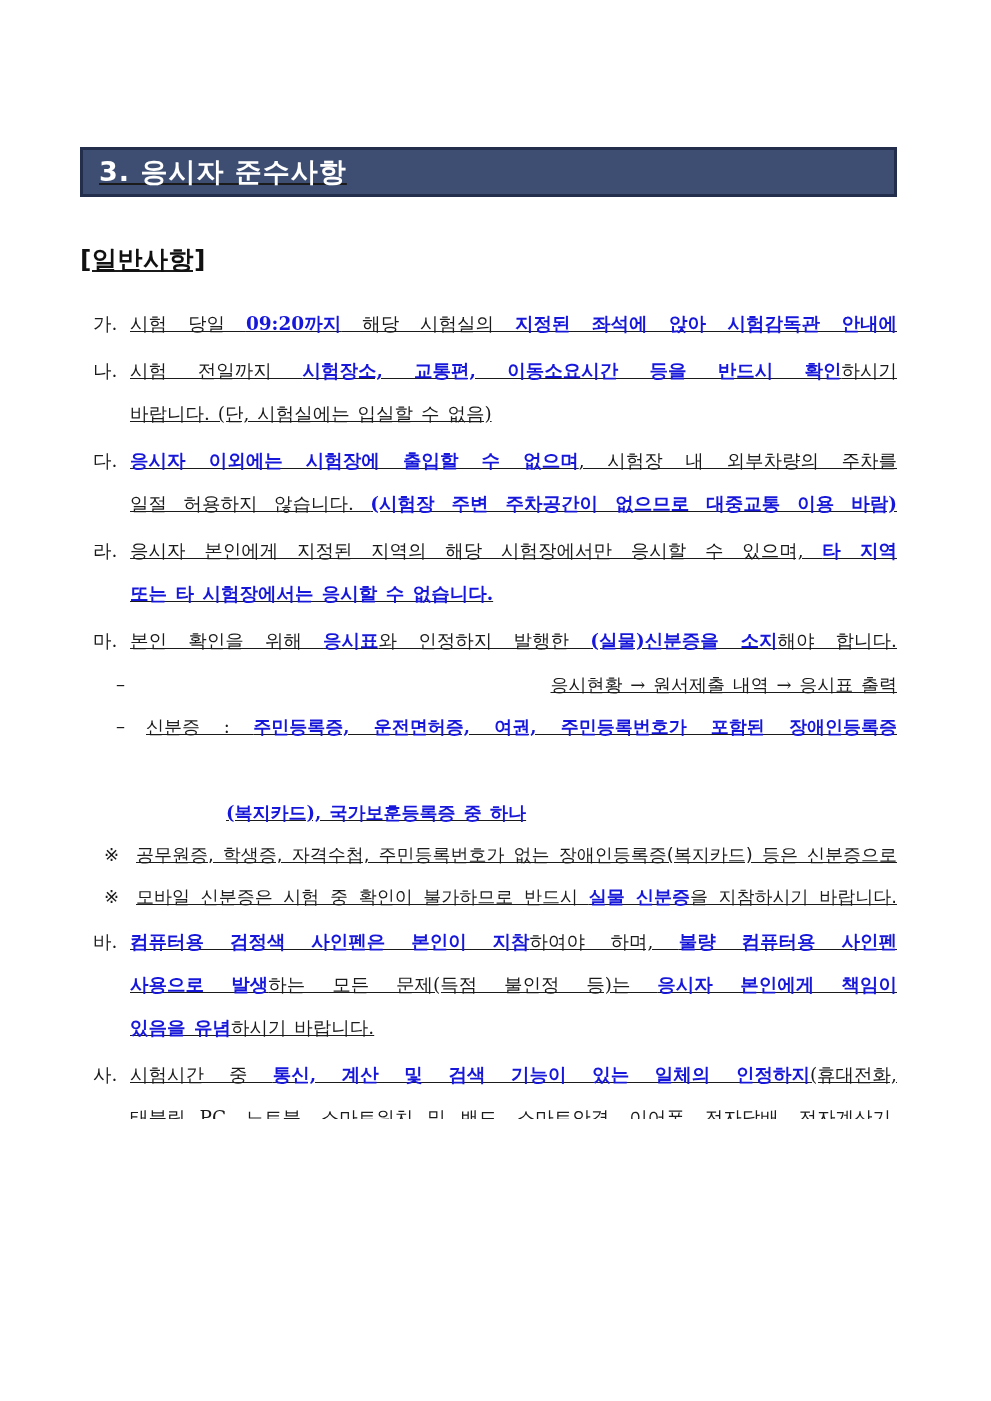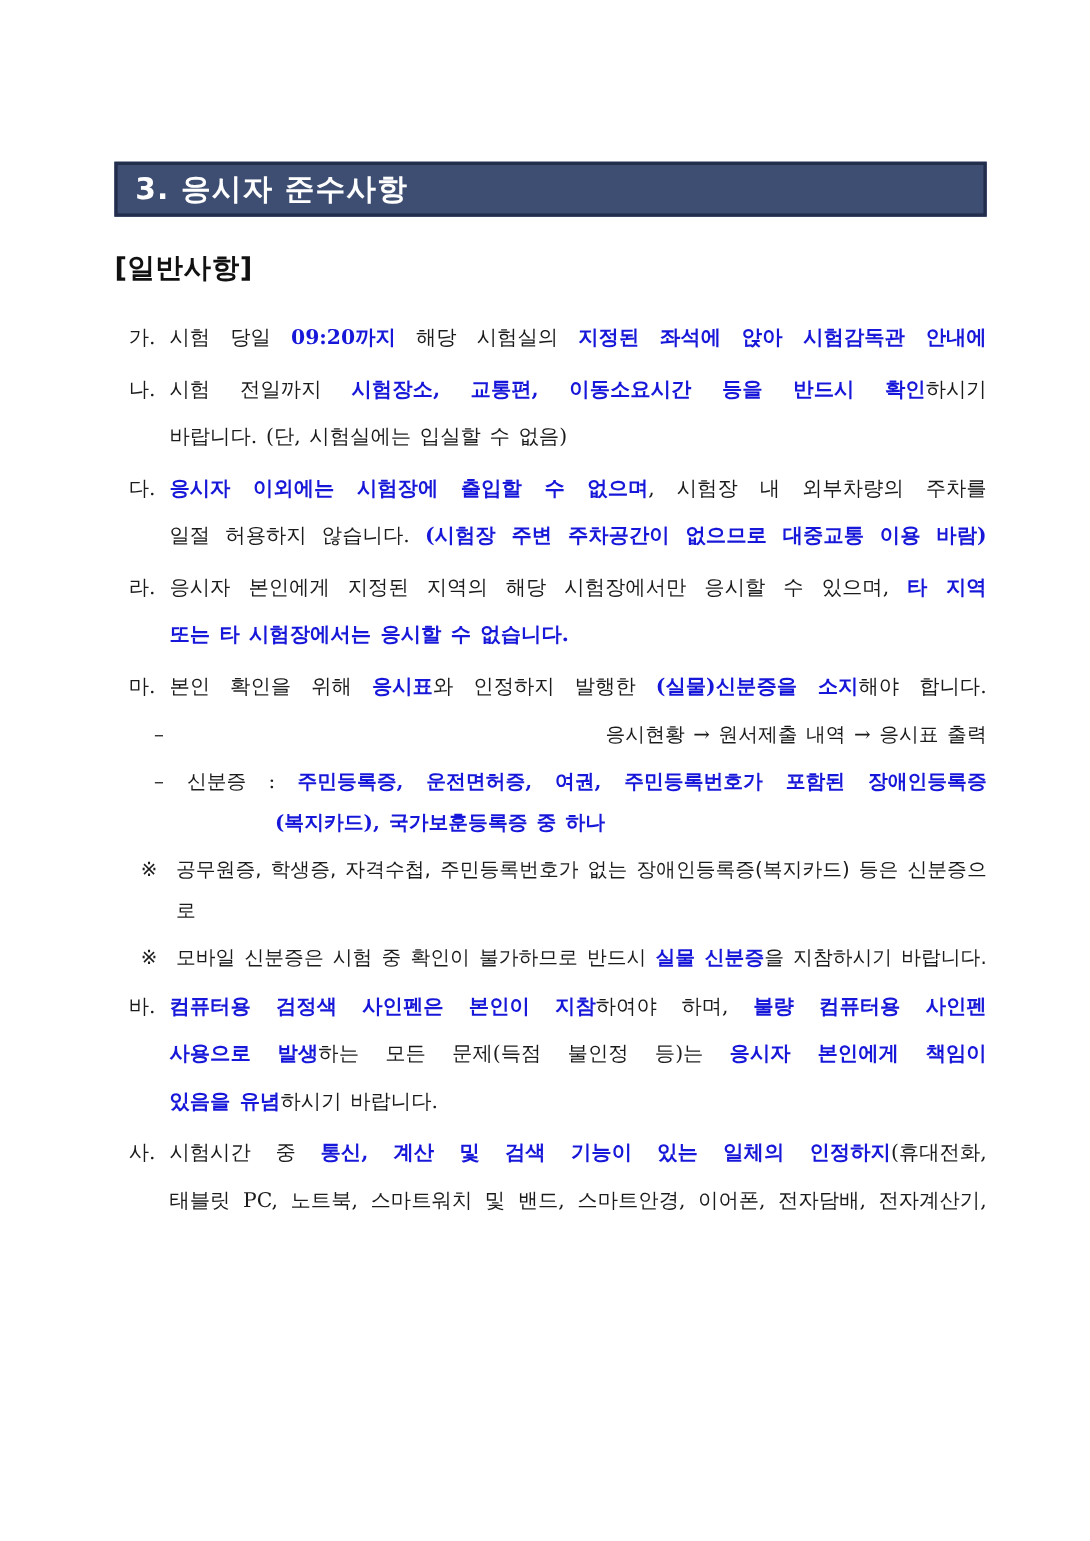--- a/index.html
+++ b/index.html
@@ -7,42 +7,43 @@
     padding: 0;
     background: #ffffff;
     width: 991px;
     height: 1401px;
   }
   .page {
     position: relative;
     width: 991px;
     height: 1119px;
     box-sizing: border-box;
-    padding: 0 94px 0 104px;
+    padding: 0 94px 0 80px;
     overflow: hidden;
     background: #ffffff;
     color: #1b1b1b;
+    text-decoration: underline;
   }
   .banner {
     margin-top: 147px;
     height: 50px;
     box-sizing: border-box;
     background: var(--banner-bg, #3e4e72);
     border: 3px solid var(--banner-border, #232e4d);
     display: flex;
     align-items: center;
     padding-left: 16px;
     color: #ffffff;
     font-family: "DejaVu Sans", "Liberation Sans", sans-serif;
     font-weight: bold;
     font-size: 27px;
     letter-spacing: 1px;
   }
   .section-title {
-    margin-top: 30px;
+    margin-top: 46px;
     font-family: "DejaVu Sans", "Liberation Sans", sans-serif;
     font-weight: bold;
     font-size: 25px;
     color: #111111;
     letter-spacing: 0.5px;
   }
   .items {
     margin-top: 26px;
   }
   .item {
@@ -119,21 +120,21 @@
       </div>
       <div class="item main serif">
         <div class="line just"><span class="marker">마.</span><span>본인 확인을 위해 </span><span class="hl">응시표</span><span>와 인정하지 발행한 </span><span class="hl">(실물)신분증을 소지</span><span>해야 합니다.</span></div>
       </div>
       <div class="item dash serif">
         <div class="line just"><span class="marker">–</span></div>
         <div class="line" style="padding-left: 235px; text-align: right;"><span>응시현황 → 원서제출 내역 → 응시표 출력</span></div>
       </div>
       <div class="item dash serif">
         <div class="line just"><span class="marker">–</span><span>신분증 : </span><span class="hl">주민등록증, 운전면허증, 여권, 주민등록번호가 포함된 장애인등록증</span></div>
-        <div class="line" style="padding-left: 80px;"><span class="hl">(복지카드), 국가보훈등록증 중 하나</span></div>
+        <div class="line" style="padding-left: 80px; margin-top: 48px;"><span class="hl">(복지카드), 국가보훈등록증 중 하나</span></div>
       </div>
       <div class="item note sans">
         <div class="line just"><span class="marker">※</span><span>공무원증, 학생증, 자격수첩, 주민등록번호가 없는 장애인등록증(복지카드) 등은 신분증으로</span></div>
       </div>
       <div class="item note sans">
         <div class="line just"><span class="marker">※</span><span>모바일 신분증은 시험 중 확인이 불가하므로 반드시 </span><span class="hl">실물 신분증</span><span>을 지참하시기 바랍니다.</span></div>
       </div>
       <div class="item main serif">
         <div class="line just"><span class="marker">바.</span><span class="hl">컴퓨터용 검정색 사인펜은 본인이 지참</span><span>하여야 하며, </span><span class="hl">불량 컴퓨터용 사인펜</span></div>
         <div class="line just"><span class="hl">사용으로 발생</span><span>하는 모든 문제(득점 불인정 등)는 </span><span class="hl">응시자 본인에게 책임이</span></div>

